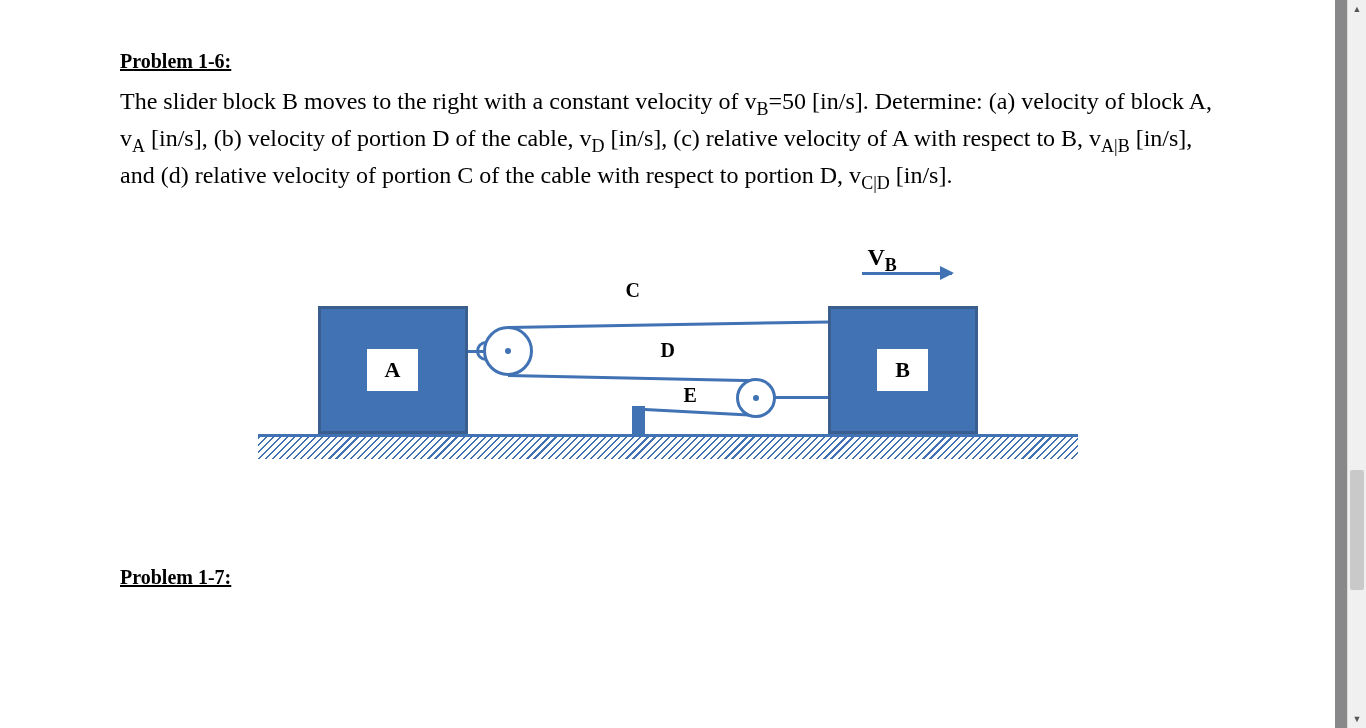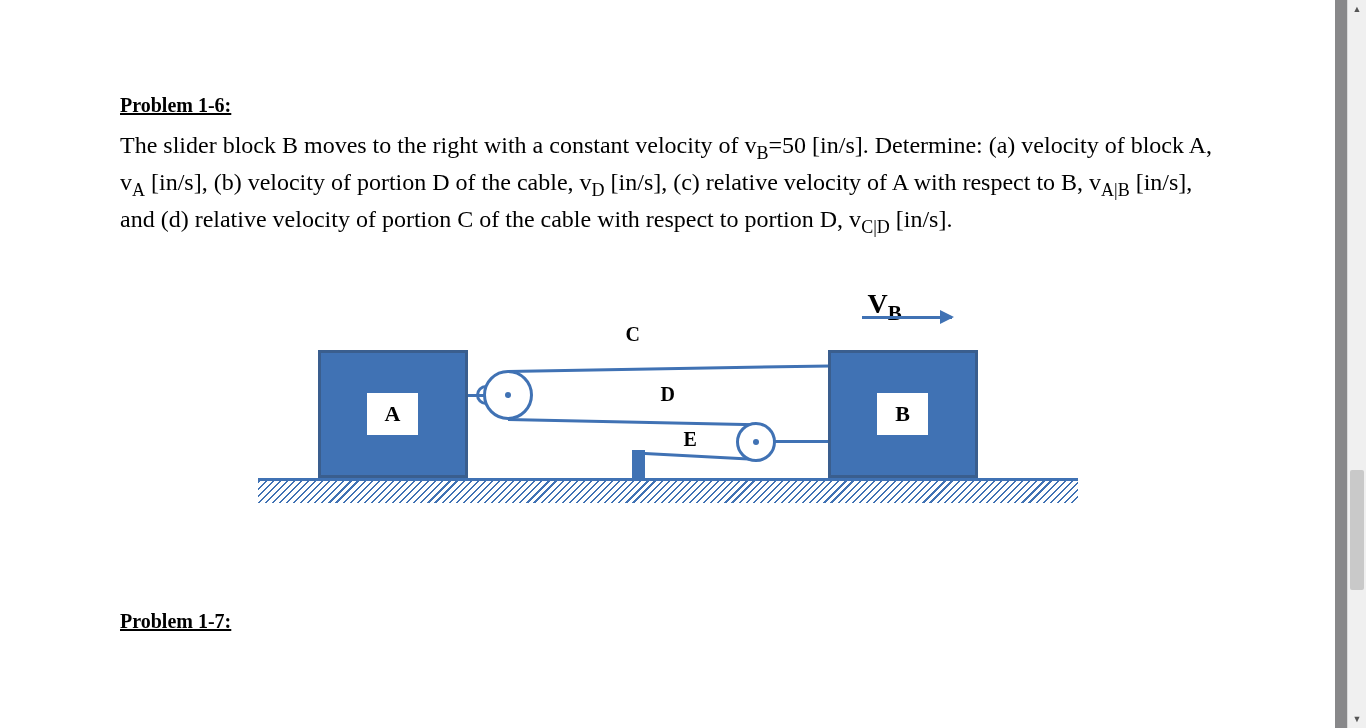--- a/index.html
+++ b/index.html
@@ -18,21 +18,21 @@
     background: #fff;
   }
   .page-area {
     position: absolute;
     left: 0;
     top: 0;
     width: 1335px;
     height: 548px;
     background: #fff;
     box-sizing: border-box;
-    padding: 94px 120px 0 120px;
+    padding: 50px 120px 0 120px;
   }
   .right-scrollbar {
     position: absolute;
     right: 0;
     top: 0;
     width: 18px;
     height: 728px;
     background: #f0f0f0;
     border-left: 1px solid #d9d9d9;
   }
@@ -282,21 +282,21 @@
     height: 0;
     border-left: 14px solid #4072b4;
     border-top: 7px solid transparent;
     border-bottom: 7px solid transparent;
   }
   .v-label {
     position: absolute;
     left: 610px;
     top: 28px;
     font-family: "Times New Roman", serif;
-    font-size: 28px;
+    font-size: 24px;
     font-weight: bold;
   }
   .v-label sub { font-weight: bold; }
   .problem7 {
     margin-top: 60px;
   }
 </style>
 </head>
 <body>
 

